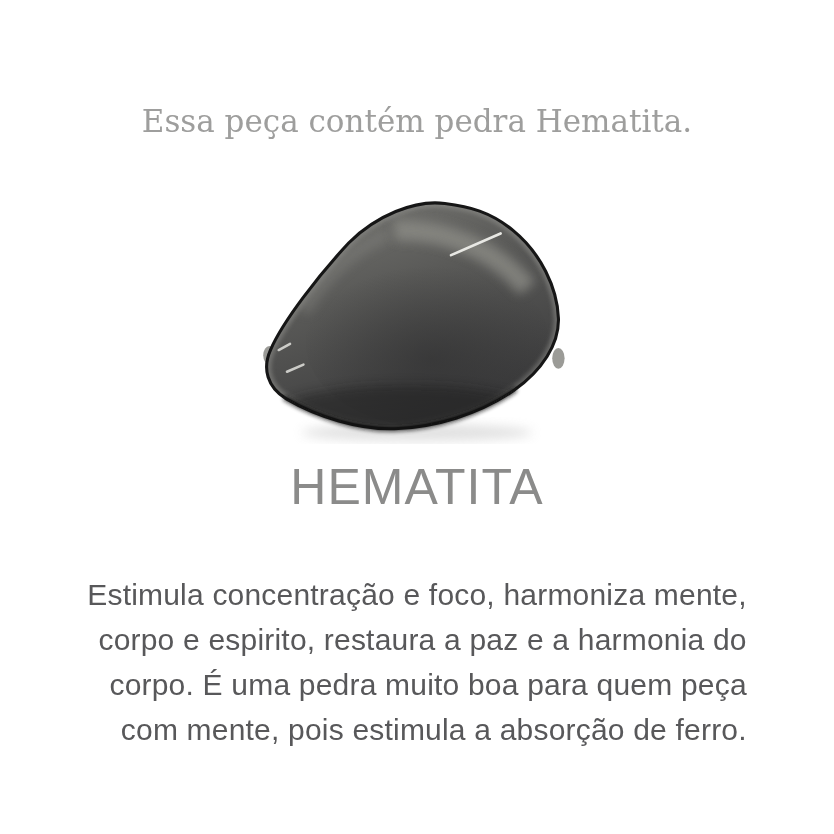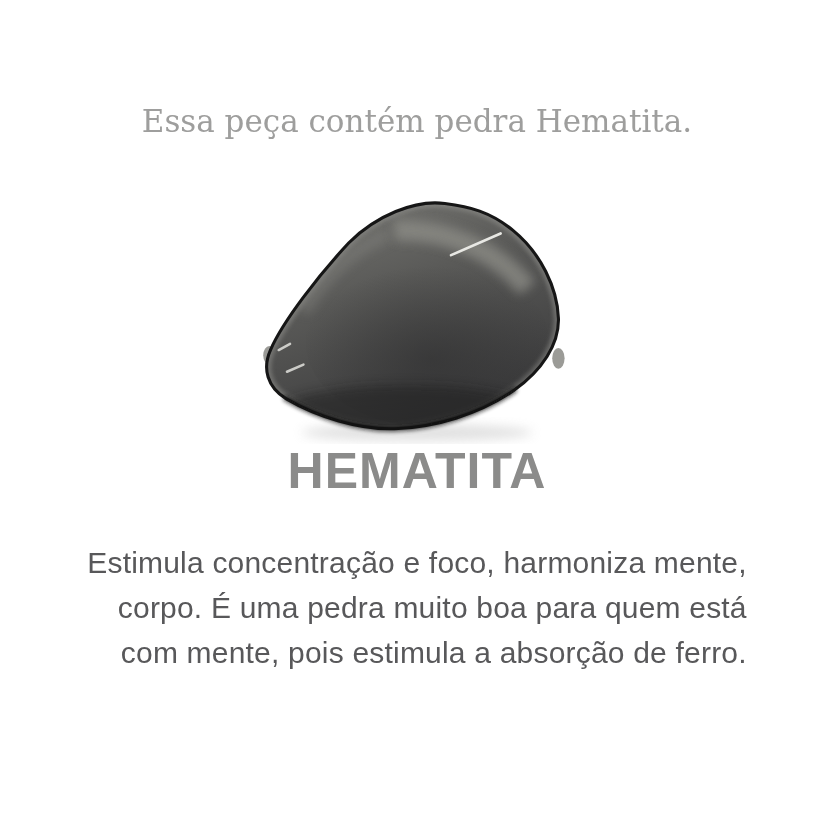--- a/index.html
+++ b/index.html
@@ -28,23 +28,23 @@
     color: #9e9e9d;
   }
   .line { display: block; }
   .stone-figure {
     margin: 45px 0 0 0;
     width: 310px;
     height: 257px;
     line-height: 0;
   }
   .stone-title {
-    margin: 0;
+    margin: 16px;
     font-family: "Liberation Sans", sans-serif;
-    font-weight: 700;
+    font-weight: 400;
     font-size: 50px;
     line-height: 54px;
     letter-spacing: 1px;
     color: #8b8b8a;
   }
   .description {
     margin: 42px 0 16px 0;
     font-family: "Liberation Sans", sans-serif;
     font-weight: 400;
     font-size: 30px;
@@ -113,17 +113,18 @@
       <use href="#body-path" fill="none" stroke="#161616" stroke-width="3" stroke-linejoin="round"></use>
 
       <path d="M 23,205 C 52,222 94,236 132,234 C 168,232 209,221 244,197" fill="none" stroke="#121212" stroke-width="5" stroke-linecap="round" opacity="0.85" filter="url(#soft2)"></path>
     </svg>
   </figure>
 
   <h1 class="stone-title">HEMATITA</h1>
 
   <p class="description">
     <span class="line">Estimula concentração e foco, harmoniza mente,</span>
-    <span class="line">corpo. É uma pedra muito boa para quem está</span>
+    <span class="line">corpo e espirito, restaura a paz e a harmonia do</span>
+    <span class="line">corpo. É uma pedra muito boa para quem peça</span>
     <span class="line">com mente, pois estimula a absorção de ferro.</span>
   </p>
 
 </main>
 
 </body></html>

